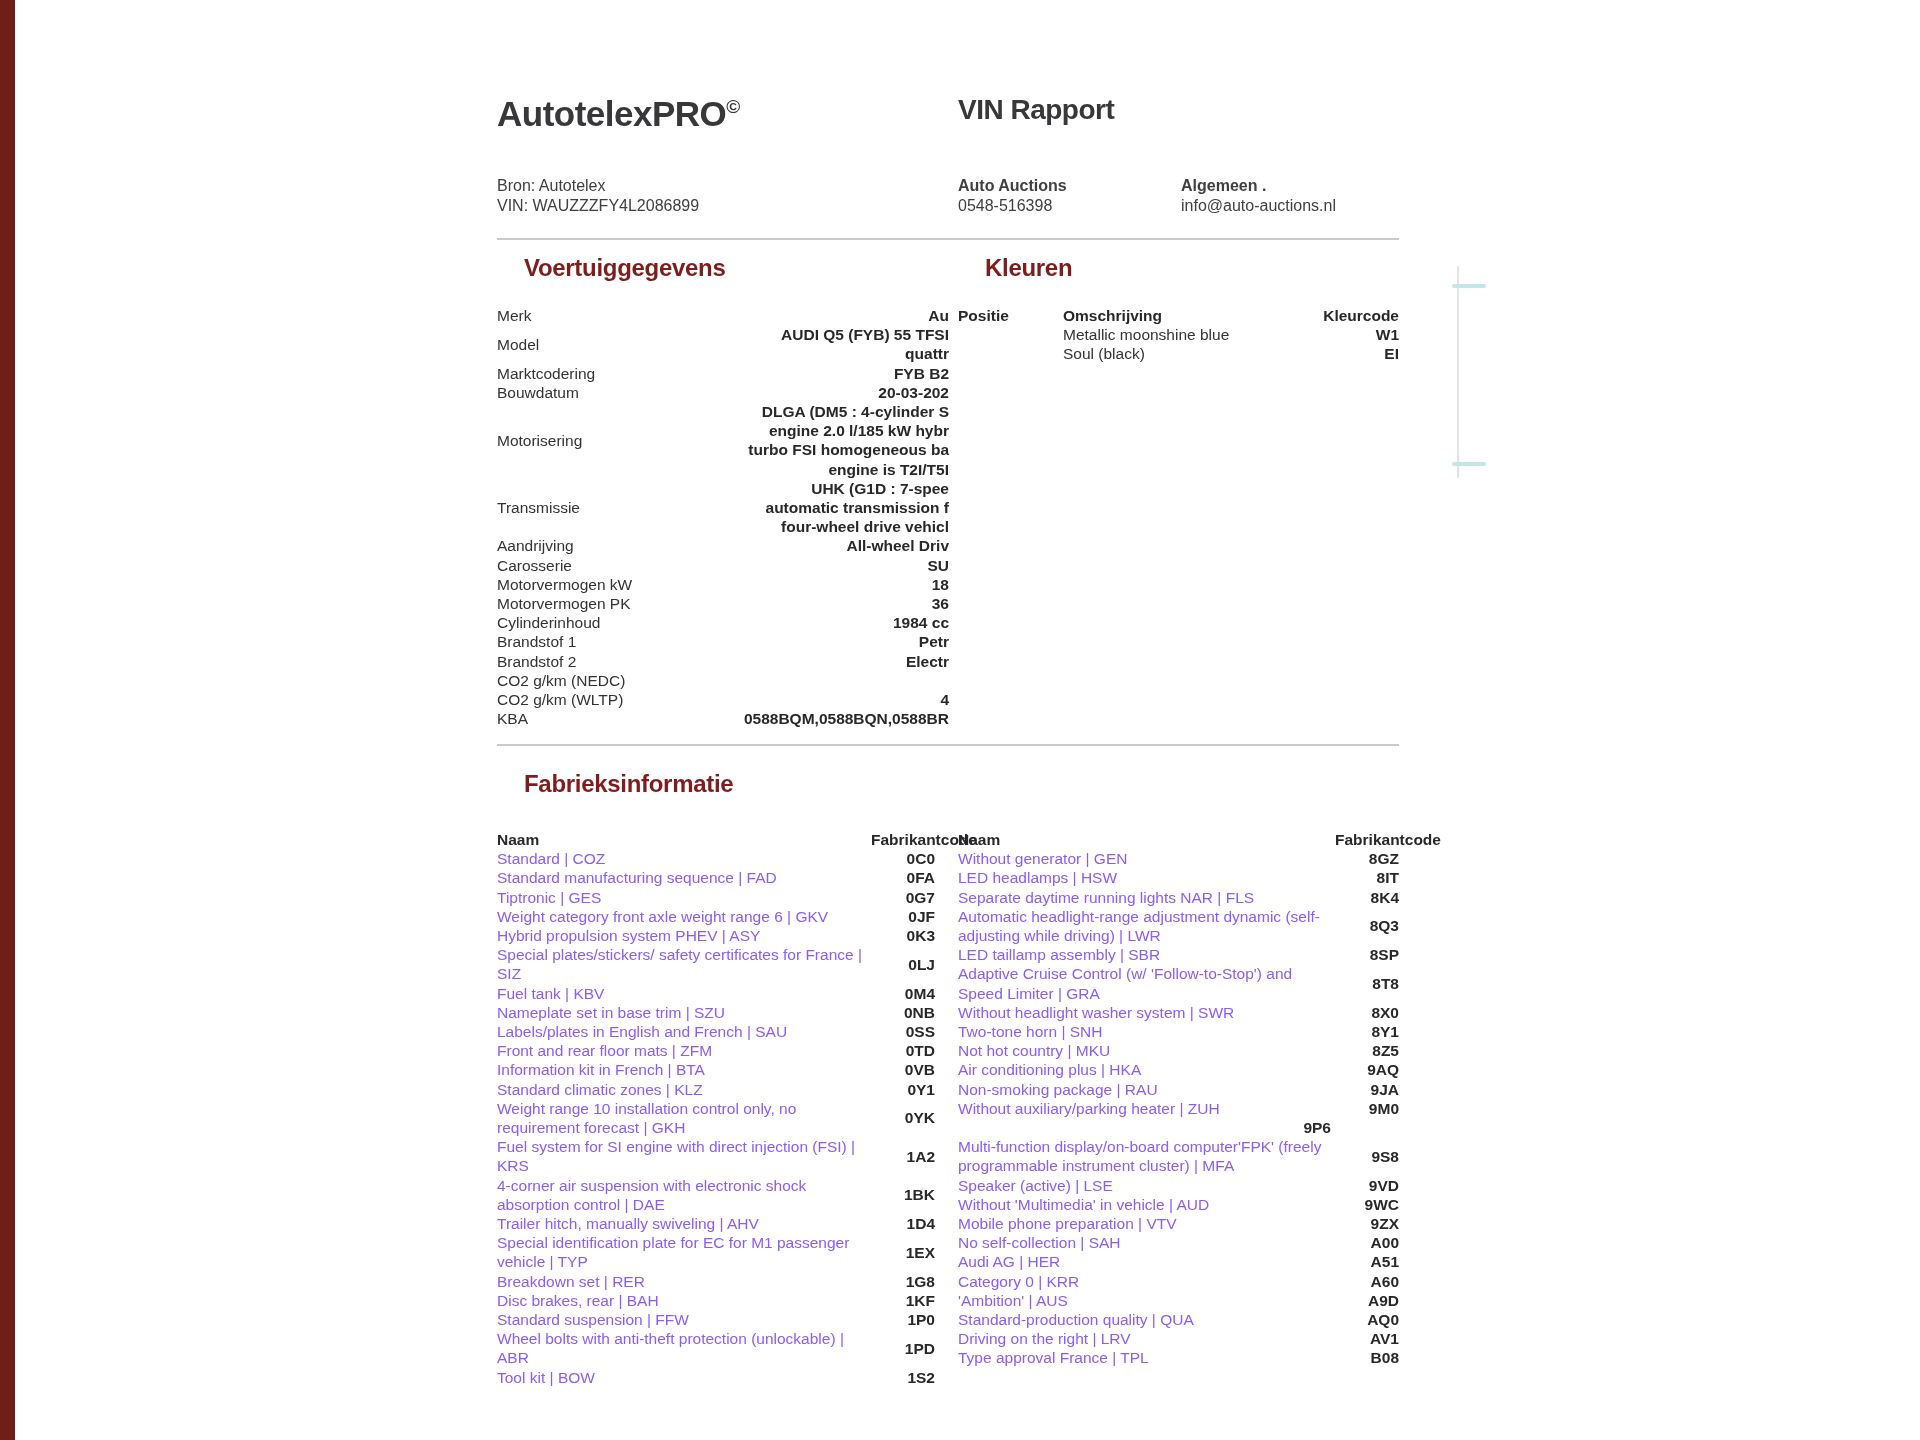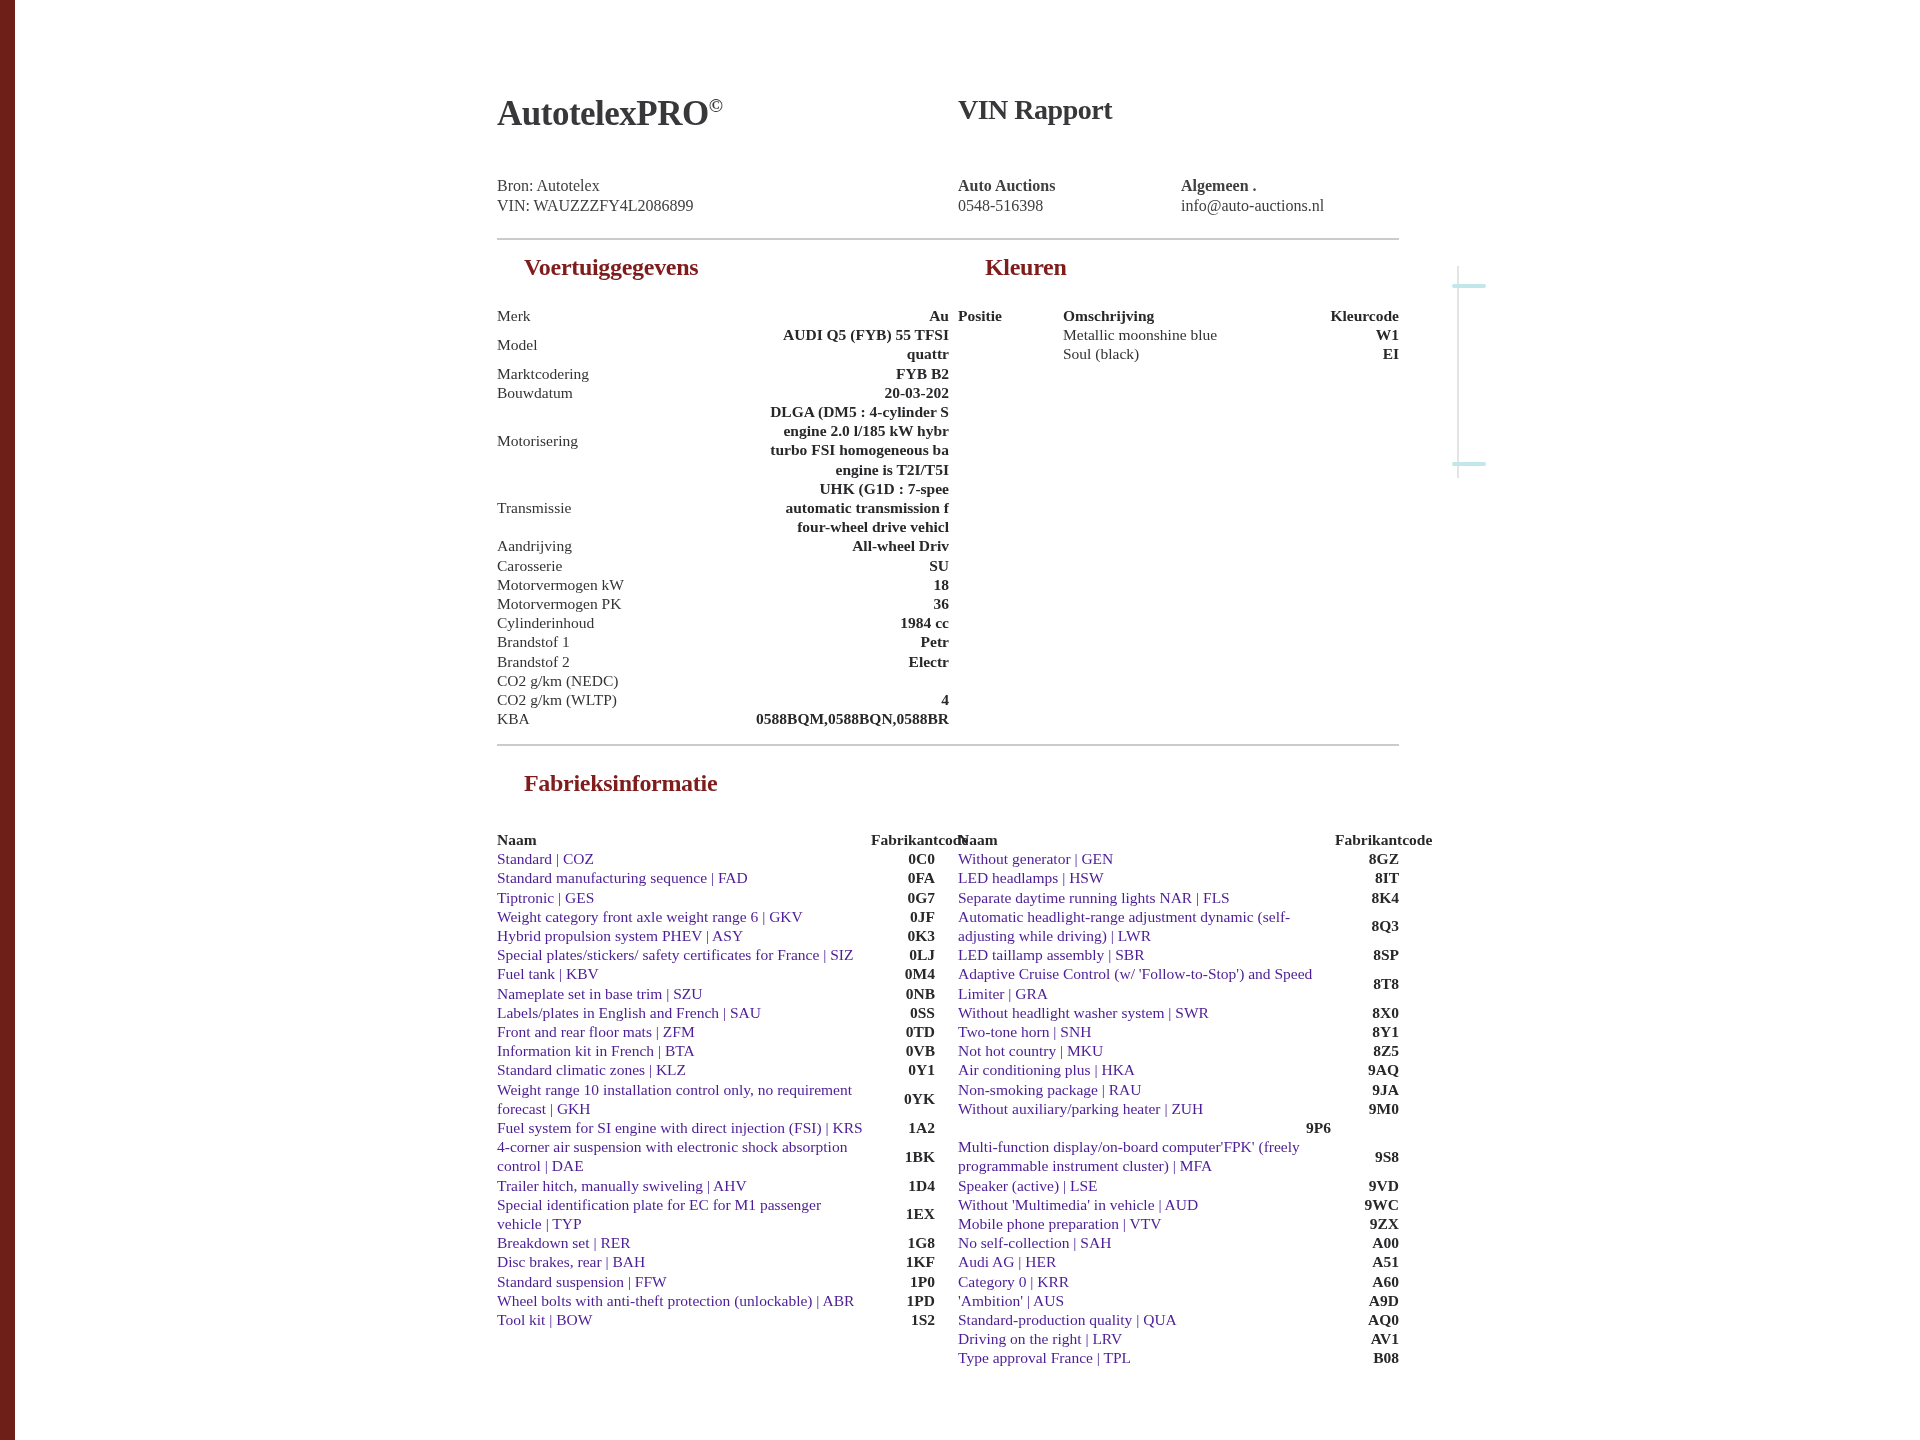--- a/index.html
+++ b/index.html
@@ -1,20 +1,20 @@
 <!DOCTYPE html>
 <html><head>
 <meta charset="utf-8">
 <style>
   html,body{margin:0;padding:0;background:#ffffff;}
   #page{
     position:relative;
     width:1920px;height:1440px;
     background:#ffffff;
-    font-family:Liberation Serif, serif;
+    font-family:Liberation Sans, sans-serif;
     color:#2e2e31;
     overflow:hidden;
   }
   .abs{position:absolute;}
 
   
   .edge-strip{left:0;top:0;width:15px;height:1440px;background:#6e1f17;}
   .page-edge-line{left:1457px;top:266px;width:2px;height:212px;background:#e4e4e4;}
   .cyan-tick{width:34px;height:4px;background:#c2e7ea;border-radius:2px;}
   .tick1{left:1452px;top:284px;}
@@ -51,21 +51,21 @@
   .kl-grid{display:grid;grid-template-columns:105px 1fr 90px;}
   .kl-grid .hdr{font-weight:700;color:#28282b;}
   .kl-code{text-align:right;font-weight:700;color:#28282b;}
   .kl-desc{color:#333336;}
 
   
   .fab-table{font-size:15.5px;line-height:19.2px;top:830px;}
   .fab-left{left:497px;width:438px;}
   .fab-right{left:958px;width:441px;}
   .fab-row{display:grid;grid-template-columns:1fr 64px;column-gap:4px;align-items:center;}
-  .fab-row .name{color:#4c1d95;}
+  .fab-row .name{color:#8b5cf6;}
   .fab-row .code{text-align:right;font-weight:700;color:#28282b;}
   .fab-hdr .name{font-weight:700;color:#28282b;}
   .fab-hdr .code{font-weight:700;}
 </style>
 </head>
 <body>
 
 <div id="page">
 
   <div class="abs edge-strip"></div>

